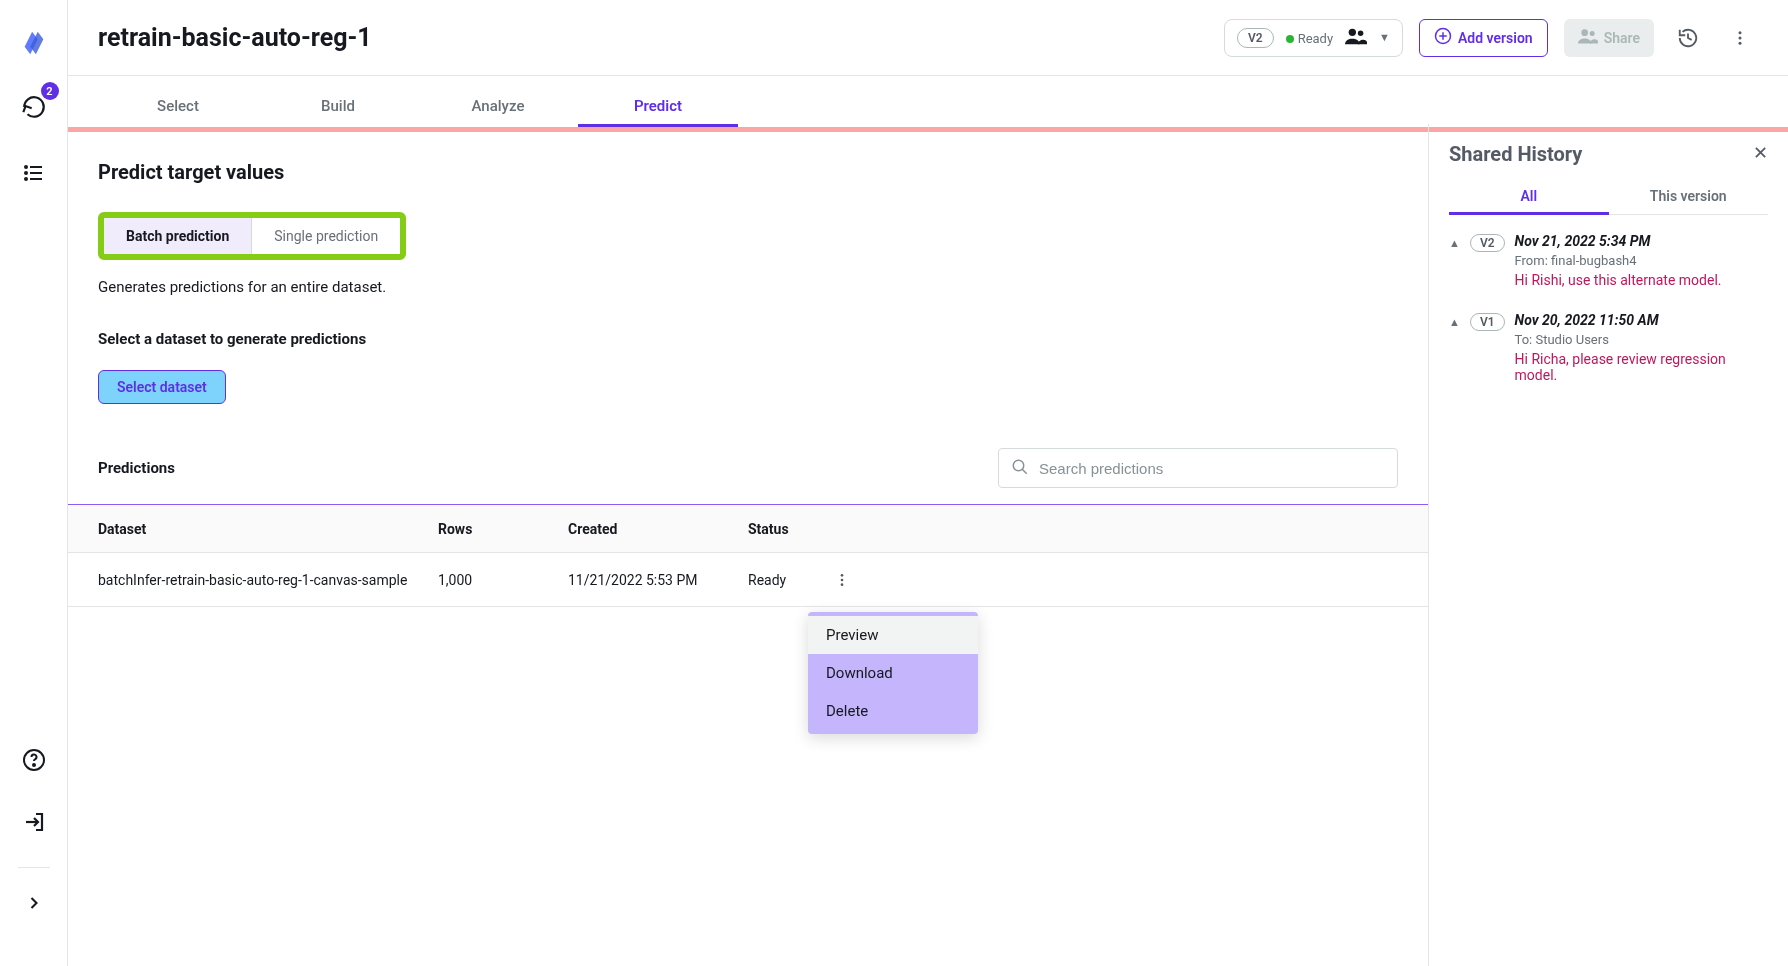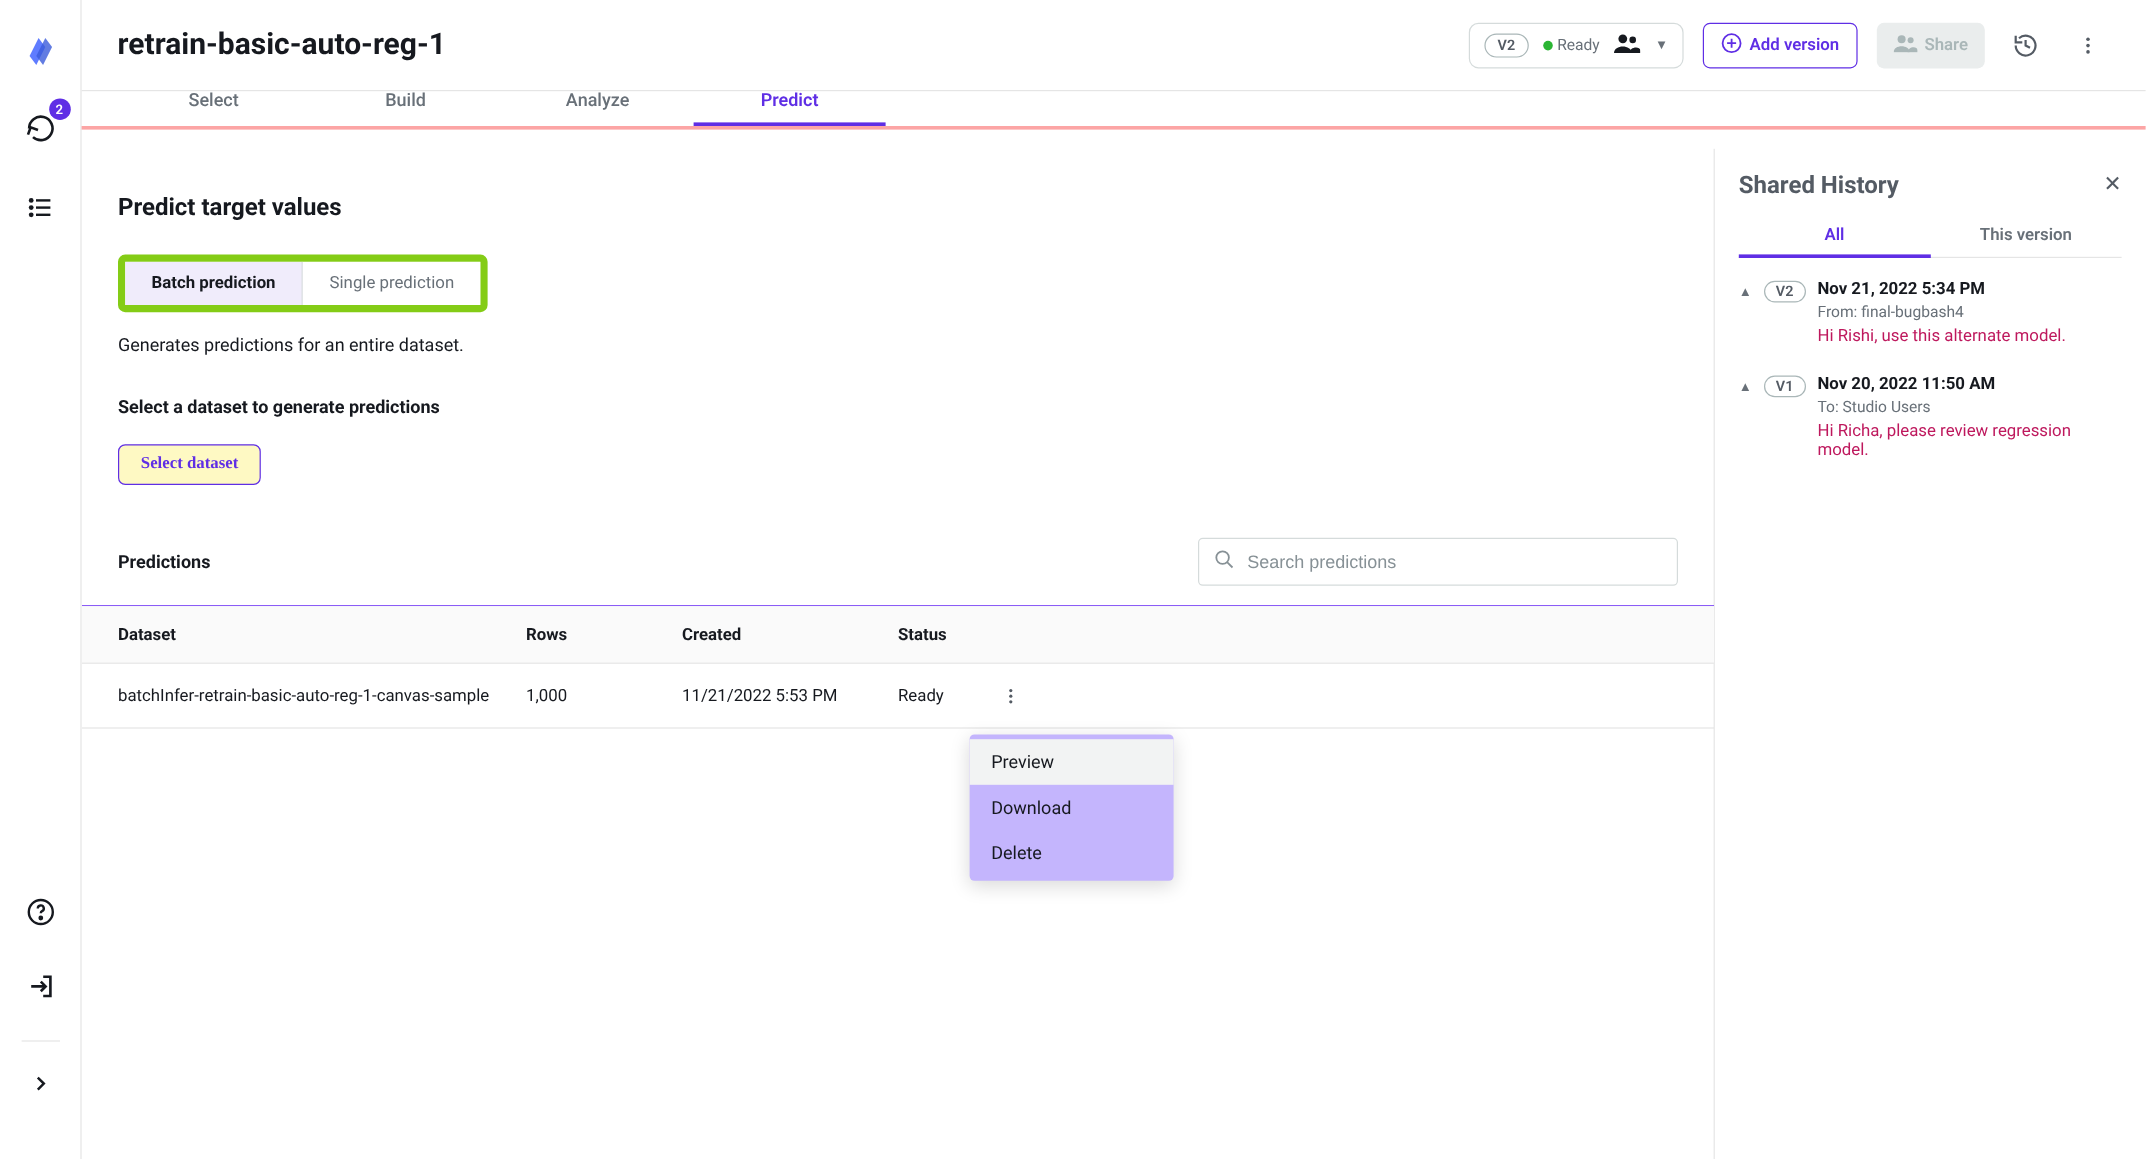--- a/index.html
+++ b/index.html
@@ -126,23 +126,23 @@
     .icon-btn {
       width: 36px; height: 36px;
       display: flex; align-items: center; justify-content: center;
       color: #545b64;
       cursor: pointer;
     }
 
     
     .tabs {
       position: absolute;
-      left: 68px; top: 60px; right: 0;
+      left: 68px; top: 84px; right: 0;
       height: 48px;
-      border-bottom: 3px solid #fca5a5;
+      border-bottom: 5px solid #fca5a5;
       display: flex;
       align-items: stretch;
       padding-left: 30px;
     }
     .tab {
       width: 160px;
       display: flex; align-items: center; justify-content: center;
       color: #687078;
       font-size: 15px;
       font-weight: 500;
@@ -191,28 +191,27 @@
       background: #f0ecfb;
       color: #16191f;
       font-weight: 700;
     }
     .pred-type-toggle .toggle-opt:first-child { border-right: 1px solid #d5dbdb; }
     .desc { font-size: 15px; color: #16191f; margin-bottom: 34px; }
     .sub-heading { font-size: 15px; font-weight: 700; margin-bottom: 22px; }
     .btn-outline-sm {
       border: 1.5px solid #5f2ee5;
       color: #5f2ee5;
-      background: #fef9c3;
+      background: #7dd3fc;
       font-weight: 600;
       font-size: 14px;
       padding: 8px 18px;
       border-radius: 6px;
       cursor: pointer;
       display: inline-block;
-      font-family: Liberation Serif, serif;
     }
     .predictions-bar {
       display: flex;
       align-items: center;
       margin-top: 44px;
       margin-bottom: 16px;
     }
     .search-box {
       margin-left: auto;
       display: flex;
@@ -336,21 +335,21 @@
       border: 1px solid #aab7b8;
       border-radius: 12px;
       padding: 1px 9px;
       font-size: 12px;
       font-weight: 600;
       color: #545b64;
       align-self: flex-start;
       margin-top: 1px;
     }
     .hi-body { flex: 1; }
-    .hi-date { font-weight: 700; margin-bottom: 4px; }
+    .hi-date { font-weight: 700; margin-bottom: 4px; font-style: italic; }
     .hi-meta { color: #687078; font-size: 13px; margin-bottom: 4px; }
     .hi-msg { color: #be185d; }
   </style>
 </head>
 <body>
 
 <div class="left-rail">
   <div class="rail-item logo-icon">
     <svg viewBox="0 0 32 32">
         <path d="M6 22 L14 6 L20 14 L12 30 Z" fill="#5f7cff"></path>

